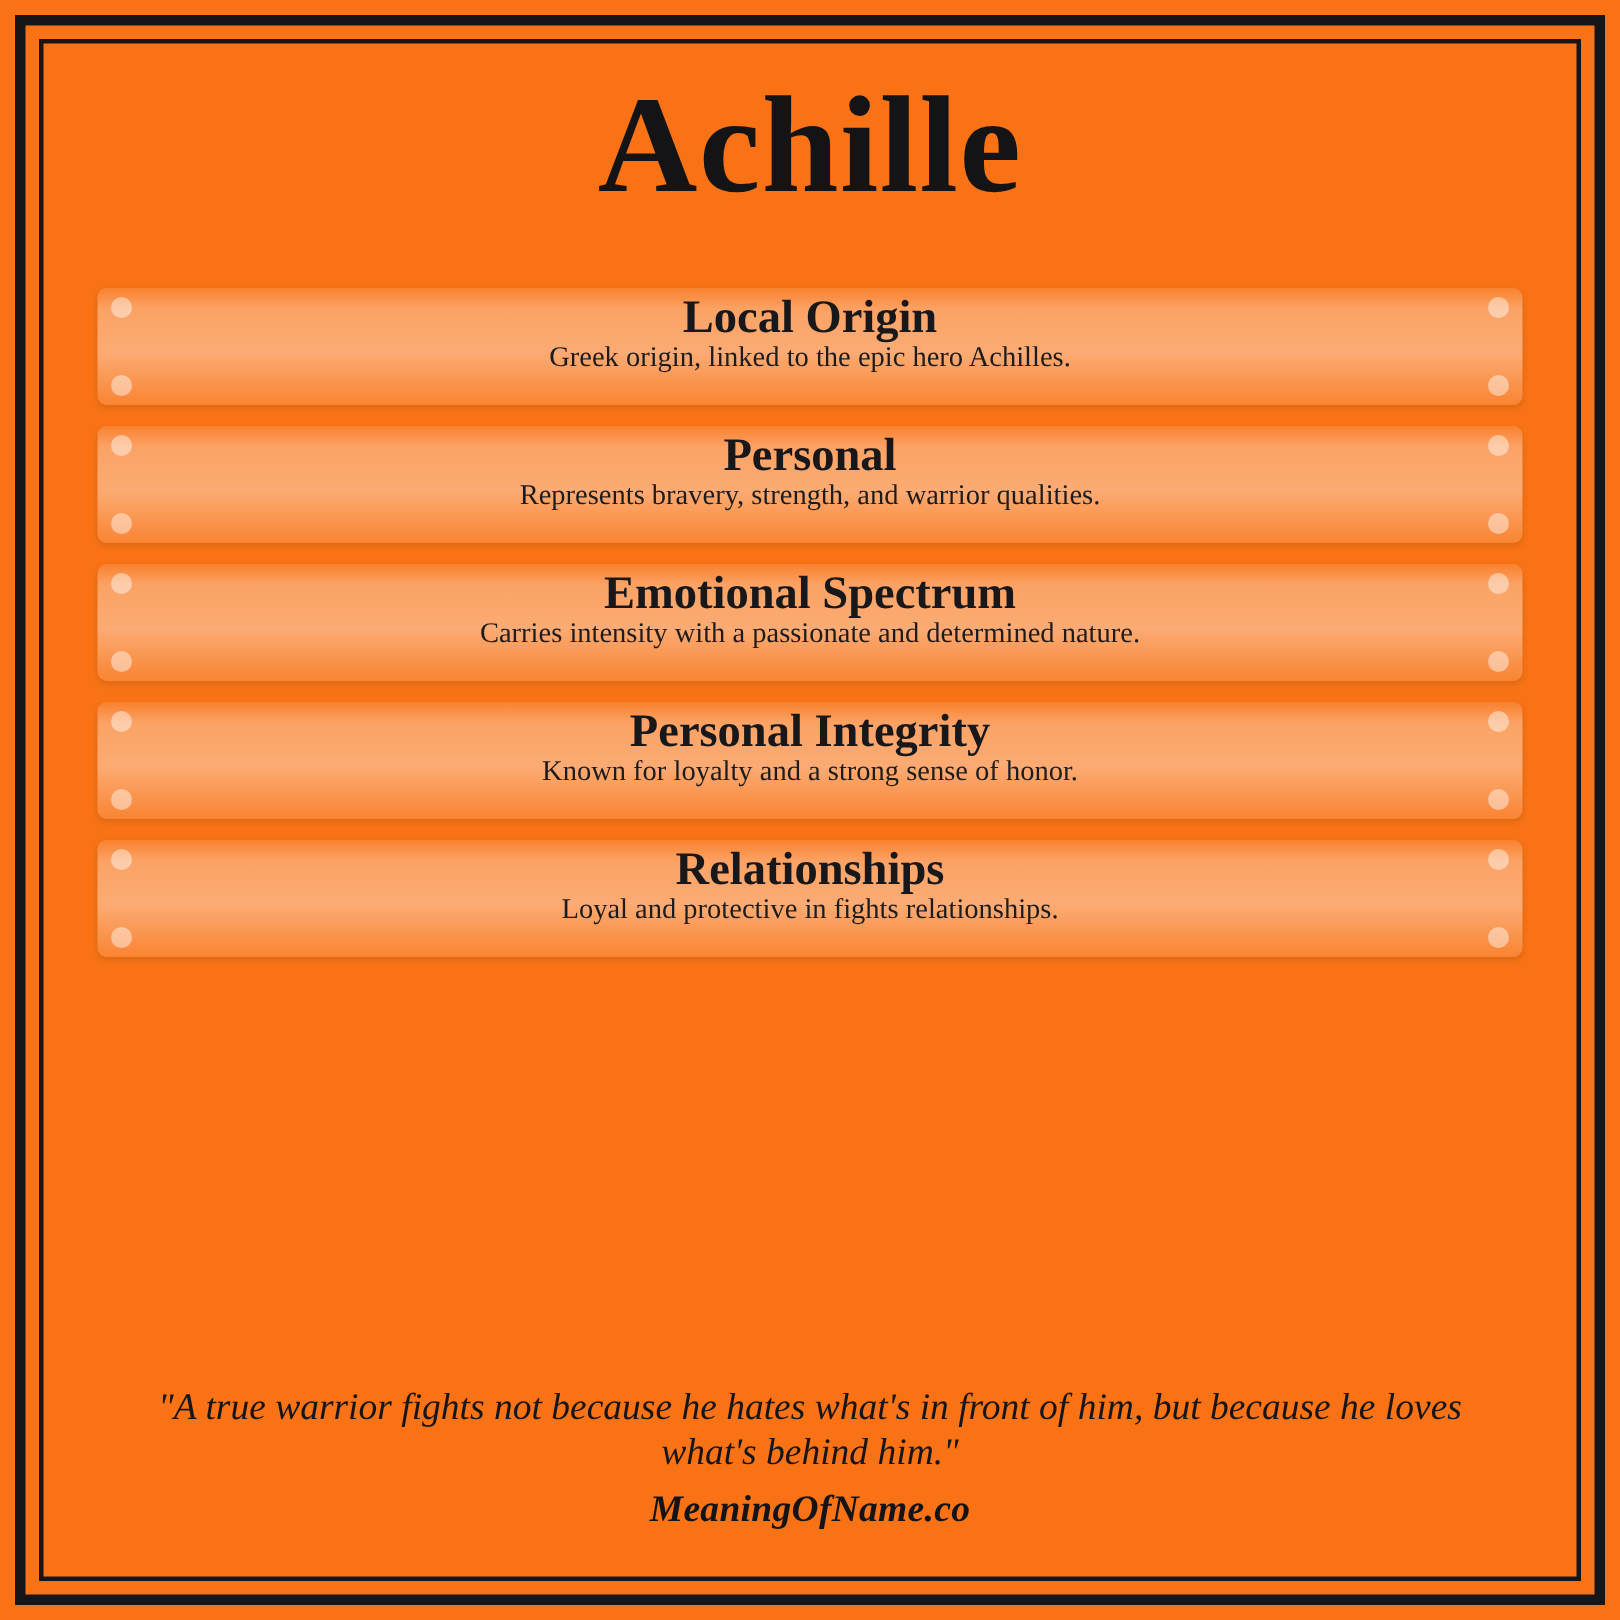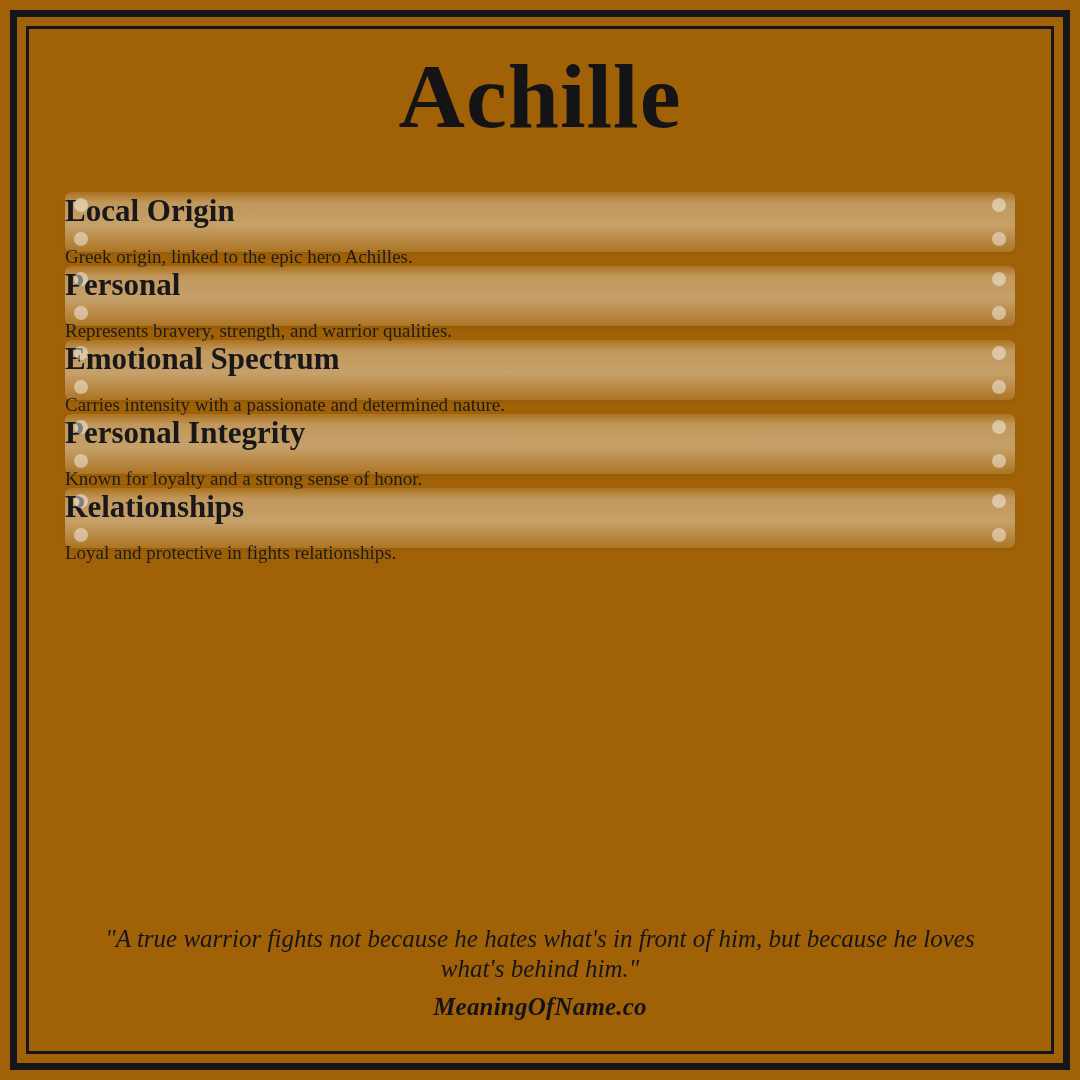--- a/index.html
+++ b/index.html
@@ -11,21 +11,21 @@
     height: 1080px;
     background: #e3b43e;
     font-family: "Liberation Serif", serif;
     overflow: hidden;
   }
   .poster {
     position: relative;
     width: 1080px;
     height: 1080px;
     box-sizing: border-box;
-    background: #a16207;
+    background: #f97316;
     padding: 10px;
   }
   
   .frame-outer {
     position: absolute;
     left: 10px;
     top: 10px;
     right: 10px;
     bottom: 10px;
     border: 7px solid #16161a;
@@ -63,33 +63,33 @@
     margin-bottom: 0;
     font-family: "Liberation Serif", serif;
   }
   .cards {
     margin-top: 46px;
     display: flex;
     flex-direction: column;
   }
   .card {
     position: relative;
-    height: 60px;
+    height: 78px;
     margin-bottom: 14px;
     border-radius: 6px;
     box-sizing: border-box;
     background: linear-gradient(to bottom,
         rgba(255,255,255,0.10) 0%,
         rgba(255,255,255,0.34) 18%,
         rgba(255,255,255,0.40) 55%,
         rgba(255,255,255,0.12) 100%);
     box-shadow: 0 2px 4px rgba(90,60,10,0.18);
     display: flex;
     flex-direction: column;
-    align-items: flex-start;
+    align-items: center;
     justify-content: flex-start;
     padding-top: 2px;
   }
   
   .dot {
     position: absolute;
     width: 14px;
     height: 14px;
     border-radius: 50%;
     background: rgba(255,255,255,0.45);
@@ -105,21 +105,21 @@
     color: #18181a;
     line-height: 1.08;
     text-align: center;
     font-family: "Liberation Serif", serif;
   }
   .card-desc {
     font-size: 19px;
     color: #1c1c1e;
     text-align: center;
     line-height: 1.1;
-    margin-top: 19px;
+    margin-top: 1px;
     font-family: "Liberation Serif", serif;
   }
   .footer {
     margin-top: auto;
     margin-bottom: 30px;
     text-align: center;
   }
   .quote {
     font-size: 25px;
     font-style: italic;

